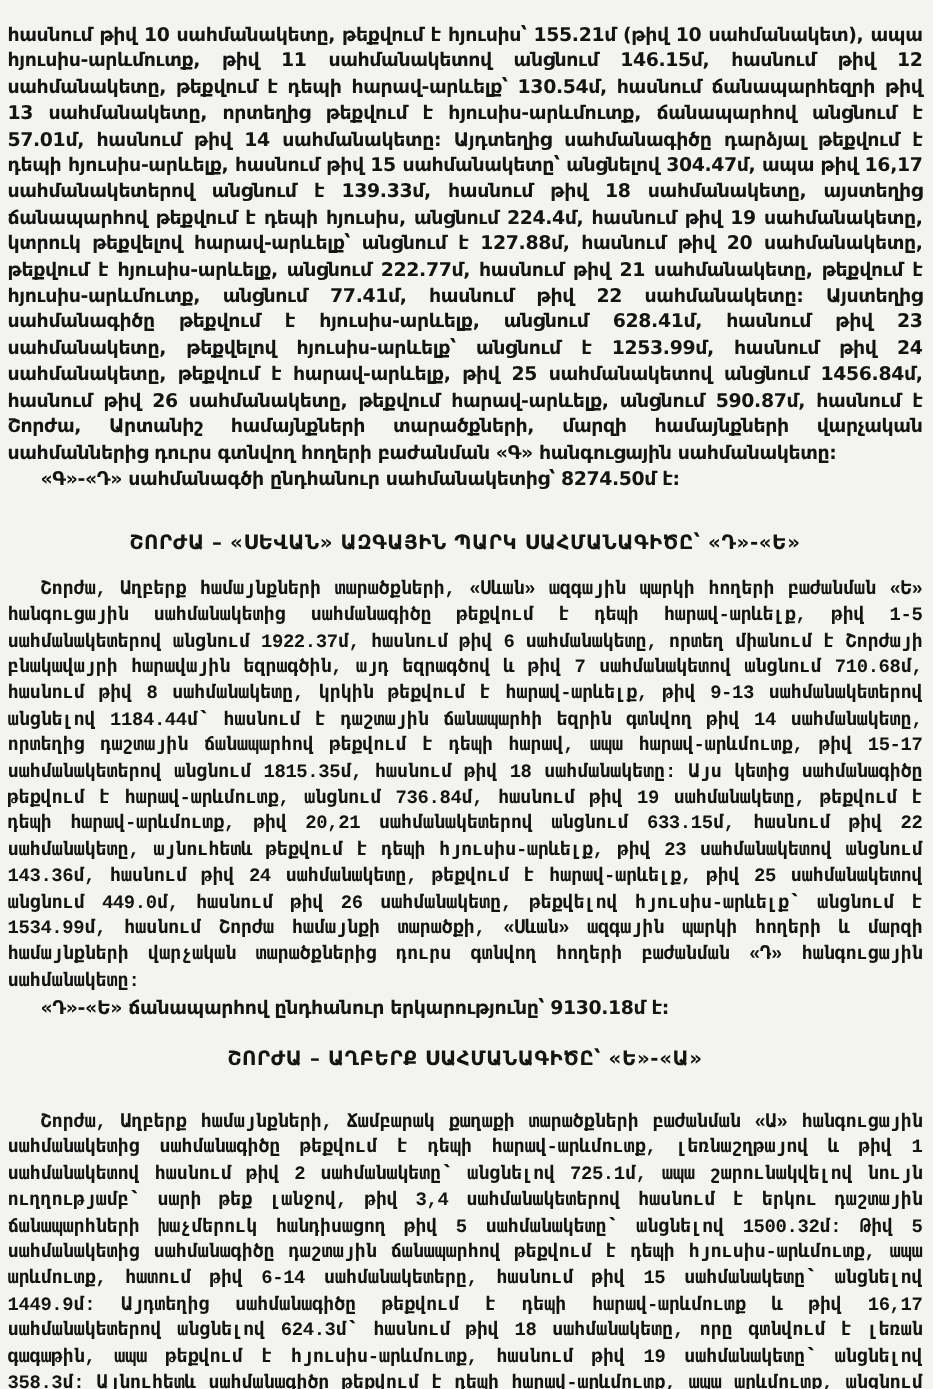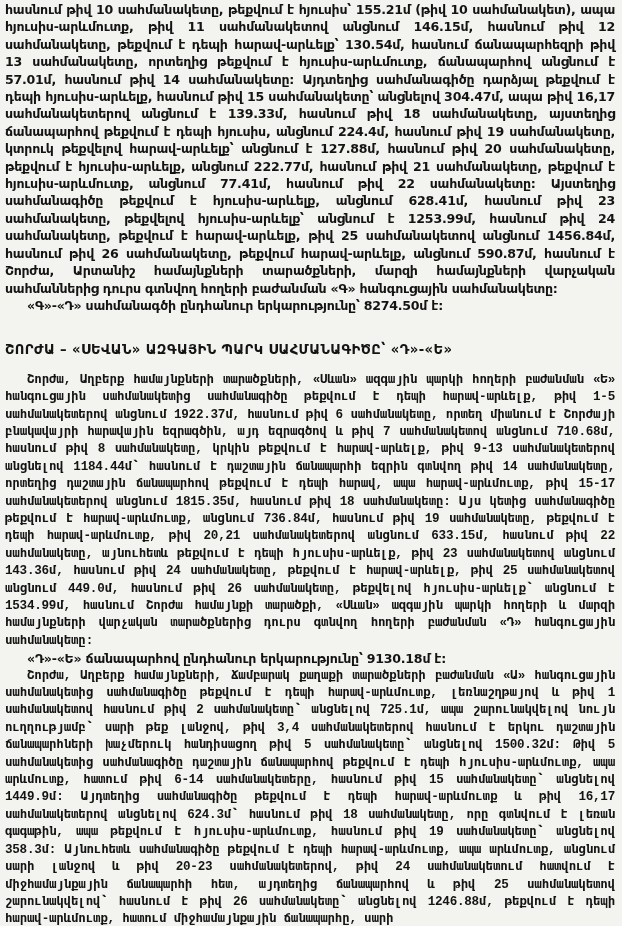--- a/index.html
+++ b/index.html
@@ -13,21 +13,21 @@
     width: 622px;
     height: 926px;
     overflow: hidden;
     background: #f3f3ef;
     color: #141414;
     font-family: "DejaVu Sans", sans-serif;
     font-weight: bold;
     font-size: 12.6px;
     line-height: 17.4px;
     letter-spacing: -0.25px;
-    padding: 1px 7px 0 5px;
+    padding: 14px 7px 0 5px;
     text-rendering: optimizeLegibility;
   }
   .para {
     margin: 0;
     text-align: justify;
   }
   .para.indent {
     text-indent: 22px;
     font-family: Liberation Mono, monospace;
   }
@@ -35,37 +35,39 @@
     margin: 0;
     text-indent: 22px;
     text-align: left;
     white-space: nowrap;
     overflow: hidden;
   }
   .heading {
     margin: 27px 0 13px 0;
     font-size: 13.2px;
     letter-spacing: 0.4px;
+    text-align: center;
     font-weight: bold;
   }
   .heading.second {
     margin: 17px 0 25px 0;
   }
 </style>
 </head>
 <body>
 
 <div class="page">
 
   <p class="para">հասնում թիվ 10 սահմանակետը, թեքվում է հյուսիս՝ 155.21մ (թիվ 10 սահմանակետ), ապա հյուսիս-արևմուտք, թիվ 11 սահմանակետով անցնում 146.15մ, հասնում թիվ 12 սահմանակետը, թեքվում է դեպի հարավ-արևելք՝ 130.54մ, հասնում ճանապարհեզրի թիվ 13 սահմանակետը, որտեղից թեքվում է հյուսիս-արևմուտք, ճանապարհով անցնում է 57.01մ, հասնում թիվ 14 սահմանակետը: Այդտեղից սահմանագիծը դարձյալ թեքվում է դեպի հյուսիս-արևելք, հասնում թիվ 15 սահմանակետը՝ անցնելով 304.47մ, ապա թիվ 16,17 սահմանակետերով անցնում է 139.33մ, հասնում թիվ 18 սահմանակետը, այստեղից ճանապարհով թեքվում է դեպի հյուսիս, անցնում 224.4մ, հասնում թիվ 19 սահմանակետը, կտրուկ թեքվելով հարավ-արևելք՝ անցնում է 127.88մ, հասնում թիվ 20 սահմանակետը, թեքվում է հյուսիս-արևելք, անցնում 222.77մ, հասնում թիվ 21 սահմանակետը, թեքվում է հյուսիս-արևմուտք, անցնում 77.41մ, հասնում թիվ 22 սահմանակետը: Այստեղից սահմանագիծը թեքվում է հյուսիս-արևելք,  անցնում 628.41մ, հասնում թիվ 23 սահմանակետը, թեքվելով հյուսիս-արևելք՝ անցնում է 1253.99մ, հասնում թիվ 24 սահմանակետը, թեքվում է հարավ-արևելք, թիվ 25 սահմանակետով անցնում 1456.84մ, հասնում թիվ 26 սահմանակետը, թեքվում հարավ-արևելք, անցնում 590.87մ, հասնում է Շորժա, Արտանիշ համայնքների տարածքների, մարզի համայնքների վարչական սահմաններից դուրս գտնվող հողերի բաժանման «Գ» հանգուցային սահմանակետը:</p>
 
-  <p class="summary">«Գ»-«Դ» սահմանագծի  ընդհանուր երկարությունը՝  8274.50մ է:</p>
+  <p class="summary">«Գ»-«Դ» սահմանագծի  ընդհանուր սահմանակետից՝  8274.50մ է:</p>
 
   <h2 class="heading">ՇՈՐԺԱ – «ՍԵՎԱՆ» ԱԶԳԱՅԻՆ ՊԱՐԿ ՍԱՀՄԱՆԱԳԻԾԸ՝  «Դ»-«Ե»</h2>
 
   <p class="para indent">Շորժա, Աղբերք համայնքների տարածքների, «Սևան» ազգային պարկի հողերի բաժանման «Ե» հանգուցային սահմանակետից սահմանագիծը թեքվում է դեպի հարավ-արևելք, թիվ 1-5 սահմանակետերով անցնում 1922.37մ, հասնում թիվ 6 սահմանակետը, որտեղ միանում է Շորժայի բնակավայրի հարավային եզրագծին, այդ եզրագծով և թիվ 7 սահմանակետով անցնում 710.68մ, հասնում թիվ 8 սահմանակետը, կրկին թեքվում է հարավ-արևելք, թիվ 9-13 սահմանակետերով անցնելով 1184.44մ՝ հասնում է դաշտային ճանապարհի եզրին գտնվող թիվ 14 սահմանակետը, որտեղից դաշտային ճանապարհով թեքվում է դեպի հարավ, ապա հարավ-արևմուտք, թիվ 15-17 սահմանակետերով անցնում 1815.35մ, հասնում թիվ 18 սահմանակետը: Այս կետից սահմանագիծը թեքվում է հարավ-արևմուտք, անցնում 736.84մ, հասնում թիվ 19 սահմանակետը, թեքվում է դեպի հարավ-արևմուտք, թիվ 20,21 սահմանակետերով անցնում 633.15մ, հասնում թիվ 22 սահմանակետը, այնուհետև թեքվում է դեպի հյուսիս-արևելք, թիվ 23 սահմանակետով անցնում 143.36մ, հասնում թիվ 24 սահմանակետը, թեքվում է հարավ-արևելք, թիվ 25 սահմանակետով անցնում 449.0մ, հասնում թիվ 26 սահմանակետը, թեքվելով հյուսիս-արևելք՝ անցնում է 1534.99մ, հասնում Շորժա համայնքի տարածքի, «Սևան» ազգային պարկի հողերի և մարզի համայնքների վարչական տարածքներից դուրս գտնվող հողերի բաժանման «Դ» հանգուցային սահմանակետը:</p>
 
   <p class="summary">«Դ»-«Ե» ճանապարհով ընդհանուր երկարությունը՝  9130.18մ է:</p>
 
+  <h2 class="heading second">ՇՈՐԺԱ – ԱՂԲԵՐՔ  ՍԱՀՄԱՆԱԳԻԾԸ՝  «Ե»-«Ա»</h2>
 
   <p class="para indent">Շորժա, Աղբերք համայնքների, Ճամբարակ քաղաքի տարածքների բաժանման «Ա» հանգուցային սահմանակետից սահմանագիծը թեքվում է դեպի հարավ-արևմուտք, լեռնաշղթայով և թիվ 1 սահմանակետով հասնում թիվ 2 սահմանակետը՝ անցնելով 725.1մ, ապա շարունակվելով նույն ուղղությամբ՝ սարի թեք լանջով, թիվ 3,4 սահմանակետերով հասնում է երկու դաշտային ճանապարհների խաչմերուկ հանդիսացող թիվ 5 սահմանակետը՝ անցնելով 1500.32մ: Թիվ 5 սահմանակետից սահմանագիծը դաշտային ճանապարհով թեքվում է դեպի հյուսիս-արևմուտք, ապա արևմուտք, հատում թիվ 6-14 սահմանակետերը, հասնում թիվ 15 սահմանակետը՝ անցնելով 1449.9մ: Այդտեղից սահմանագիծը թեքվում է դեպի հարավ-արևմուտք և թիվ 16,17 սահմանակետերով անցնելով 624.3մ՝ հասնում թիվ 18 սահմանակետը, որը գտնվում է լեռան գագաթին, ապա թեքվում է հյուսիս-արևմուտք, հասնում թիվ 19 սահմանակետը՝ անցնելով 358.3մ: Այնուհետև սահմանագիծը թեքվում է դեպի հարավ-արևմուտք, ապա արևմուտք, անցնում սարի լանջով և թիվ 20-23 սահմանակետերով, թիվ 24 սահմանակետում հատվում է միջհամայնքային ճանապարհի հետ, այդտեղից ճանապարհով և թիվ 25 սահմանակետով շարունակվելով՝ հասնում է թիվ 26 սահմանակետը՝ անցնելով 1246.88մ, թեքվում է դեպի հարավ-արևմուտք, հատում միջհամայնքային ճանապարհը, սարի</p>
 
 </div>
 
 </body></html>

